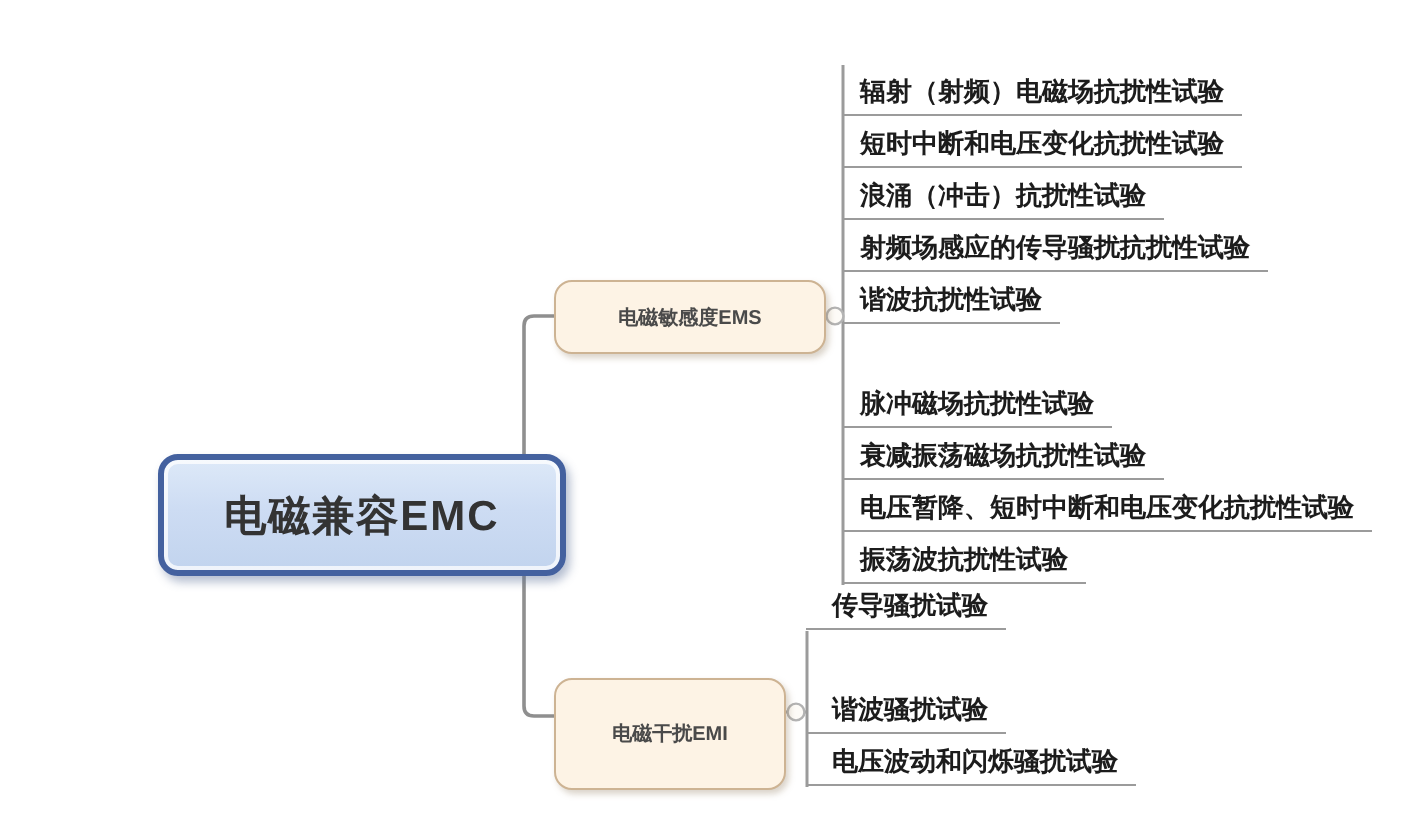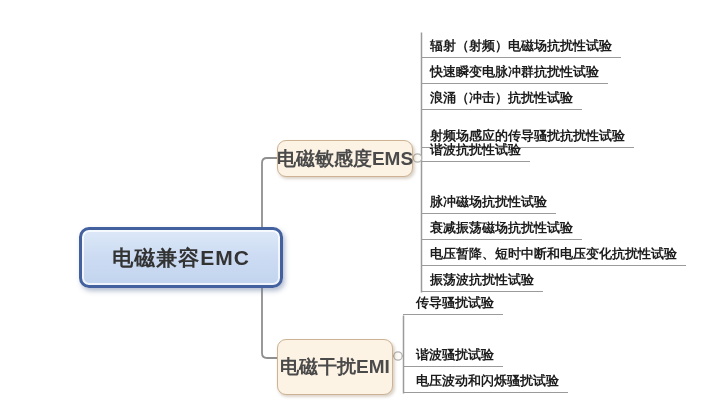--- a/index.html
+++ b/index.html
@@ -19,21 +19,21 @@
     display:flex;align-items:center;justify-content:center;
     font-size:21px;font-weight:bold;color:#333333;letter-spacing:1px;
     box-sizing:border-box;cursor:default;margin-left:39px;
   }
 
   
   .branch-node{
     position:absolute;background:#fdf3e5;border:1.4px solid #cdb393;border-radius:9px;
     box-shadow:1.5px 2px 3px rgba(150,130,100,.35);
     display:flex;align-items:center;justify-content:center;
-    font-size:19px;font-weight:bold;color:#4a4a4a;
+    font-size:10px;font-weight:bold;color:#4a4a4a;
     box-sizing:border-box;white-space:nowrap;
   }
   .branch-ems{left:277px;top:140px;width:136px;height:37px;}
   .branch-emi{left:277px;top:339px;width:116px;height:56px;}
 
   
   .leaf{
     position:absolute;white-space:nowrap;
     font-size:13px;line-height:16px;font-weight:bold;color:#1c1c1c;
     padding:0 9px 3px 9px;border-bottom:1.5px solid #9b9b9b;
@@ -76,23 +76,23 @@
     <circle cx="417.5" cy="158" r="4.2" fill="#fdfbf7" stroke="#b3b3b3" stroke-width="1.2"></circle>
     <circle cx="398" cy="356" r="4.2" fill="#fdfbf7" stroke="#b3b3b3" stroke-width="1.2"></circle>
   </svg>
 
   <div class="root-node">电磁兼容EMC</div>
 
   <div class="branch-node branch-ems">电磁敏感度EMS</div>
   <div class="branch-node branch-emi">电磁干扰EMI</div>
 
   <div class="leaf ems" style="top:38px">辐射（射频）电磁场抗扰性试验</div>
-  <div class="leaf ems" style="top:64px">快速瞬变电脉冲群抗扰性试验</div>
+  <div class="leaf ems" style="top:64px">短时中断和电压变化抗扰性试验</div>
   <div class="leaf ems" style="top:90px">浪涌（冲击）抗扰性试验</div>
-  <div class="leaf ems" style="top:128px">射频场感应的传导骚扰抗扰性试验</div>
+  <div class="leaf ems" style="top:116px">射频场感应的传导骚扰抗扰性试验</div>
   <div class="leaf ems" style="top:142px">谐波抗扰性试验</div>
   <div class="leaf ems" style="top:194px">脉冲磁场抗扰性试验</div>
   <div class="leaf ems" style="top:220px">衰减振荡磁场抗扰性试验</div>
   <div class="leaf ems" style="top:246px">电压暂降、短时中断和电压变化抗扰性试验</div>
   <div class="leaf ems" style="top:272px">振荡波抗扰性试验</div>
 
   <div class="leaf emi" style="top:295px">传导骚扰试验</div>
   <div class="leaf emi" style="top:347px">谐波骚扰试验</div>
   <div class="leaf emi" style="top:373px">电压波动和闪烁骚扰试验</div>
 

